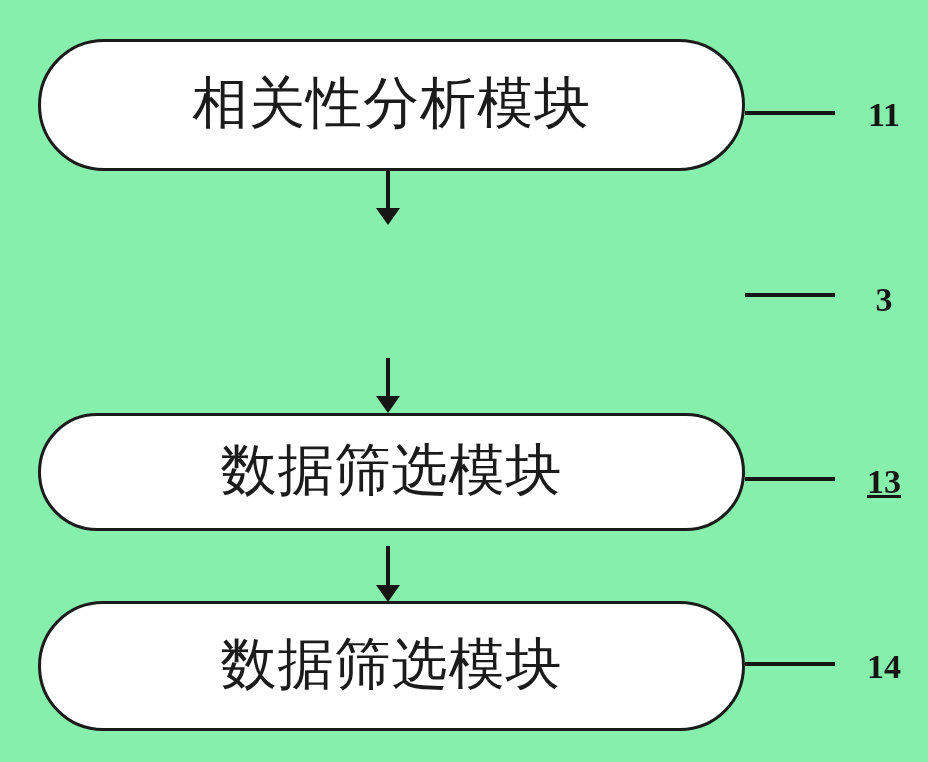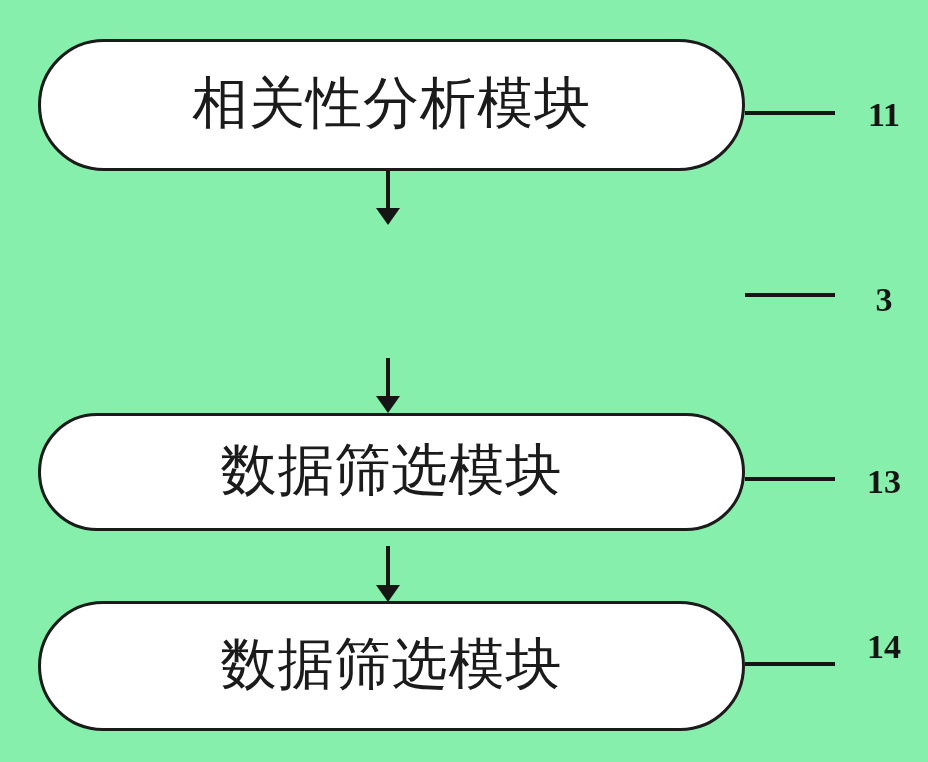--- a/index.html
+++ b/index.html
@@ -87,22 +87,22 @@
     display: flex;
     align-items: center;
     justify-content: center;
     font-size: 34px;
     font-weight: bold;
     color: #151515;
     font-family: "Liberation Serif", "DejaVu Serif", serif;
   }
   .ref-number-1 { top: 88px; }
   .ref-number-2 { top: 273px; }
-  .ref-number-3 { top: 455px; }
-  .ref-number-4 { top: 620px; }
+  .ref-number-3 { top: 455px; text-decoration: underline; }
+  .ref-number-4 { top: 640px; }
 </style>
 </head>
 <body>
 
 <div class="canvas">
 
   <div class="module-box box-1">
     <span class="module-label">相关性分析模块</span>
   </div>
   <div class="ref-line ref-line-1"></div>

